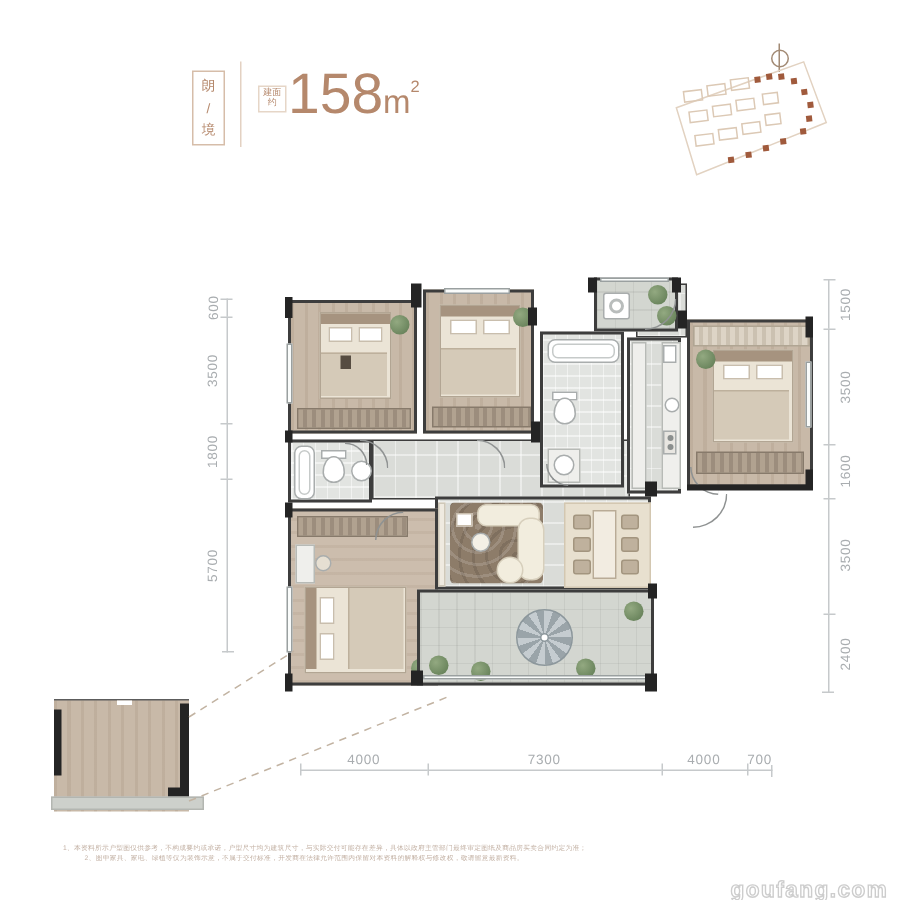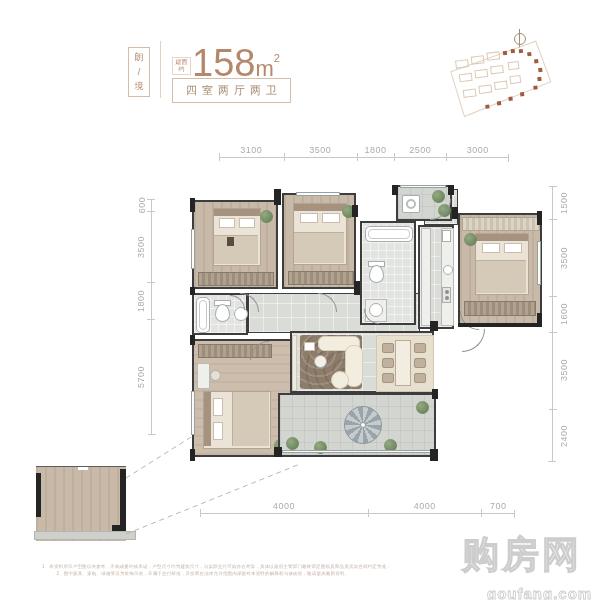--- a/index.html
+++ b/index.html
@@ -86,21 +86,20 @@
     <span>境</span>
   </div>
   <div class="abs vdiv" style="left:160px;top:41px;height:57px;"></div>
   <div class="abs areaprefix" style="left:172px;top:57px;width:13px;">
     <div>建面</div>
     <div>约</div>
   </div>
   <div class="abs" style="left:192px;top:44px;">
     <span class="areanum">158</span><span class="areaunit">m</span><span class="areasup">2</span>
   </div>
-  <div class="abs layoutbox" style="left:172px;top:78px;">四室两厅两卫</div>
 
   <div class="abs compass" style="left:514px;top:33px;"></div>
   <div class="abs" style="left:444px;top:40px;width:110px;height:76px;transform:rotate(-7deg);">
     <svg width="110" height="76">
       <polygon points="8,26 96,6 106,48 16,72" fill="none" stroke="#e2d2c1" stroke-width="1"></polygon>
       <g fill="none" stroke="#dcc9b5" stroke-width="1">
         <rect x="14" y="16" width="12" height="7"></rect>
           <rect x="30" y="14" width="12" height="7"></rect>
           <rect x="46" y="12" width="12" height="7"></rect>
         <rect x="16" y="30" width="12" height="7"></rect>
@@ -122,40 +121,26 @@
         <rect x="93" y="42" width="4" height="4"></rect>
           <rect x="88" y="50" width="4" height="4"></rect>
         <rect x="74" y="55" width="4" height="4"></rect>
           <rect x="62" y="58" width="4" height="4"></rect>
           <rect x="50" y="61" width="4" height="4"></rect>
           <rect x="38" y="63" width="4" height="4"></rect>
       </g>
     </svg>
   </div>
 
-  <div id="dims-top" class="dims h" style="left:219px;top:143px;width:290px;">
-      <div class="dseg" style="flex-grow: 3100;">
-        <span class="dlab">3100</span>
-      </div>
-      <div class="dseg" style="flex-grow: 3500;">
-        <span class="dlab">3500</span>
-      </div>
-      <div class="dseg" style="flex-grow: 1800;">
-        <span class="dlab">1800</span>
-      </div>
-      <div class="dseg" style="flex-grow: 2500;">
-        <span class="dlab">2500</span>
-      </div>
-      <div class="dseg" style="flex-grow: 3000;">
-        <span class="dlab">3000</span>
-      </div>
-    </div>
   <div id="dims-bottom" class="dims h" style="left:200px;top:499px;width:315px;">
       <div class="dseg" style="flex-grow: 4000;">
         <span class="dlab">4000</span>
+      </div>
+      <div class="dseg" style="flex-grow: 7300;">
+        <span class="dlab">7300</span>
       </div>
       <div class="dseg" style="flex-grow: 2700;">
         <span class="dlab">4000</span>
       </div>
       <div class="dseg" style="flex-grow: 800;">
         <span class="dlab">700</span>
       </div>
     </div>
   <div id="dims-left" class="dims v dims-left" style="left:136px;top:199px;height:236px;">
       <div class="dseg" style="flex-grow: 600;">
@@ -344,21 +329,20 @@
     <div class="blk" style="left:76px;top:58px;width:14px;height:10px;"></div>
     <div style="position:absolute;left:-2px;top:64px;width:102px;height:9px;background:#cdd0cb;border:1px solid #b3b6b1;box-sizing:border-box;"></div>
     <div style="position:absolute;left:42px;top:0;width:10px;height:3px;background:#fff;"></div>
   </div>
 
   <svg class="abs" style="left:0;top:0;" width="600" height="600">
     <line x1="126" y1="478" x2="196" y2="434" stroke="#c2b3a2" stroke-width="1" stroke-dasharray="5,4"></line>
     <line x1="126" y1="534" x2="300" y2="464" stroke="#c2b3a2" stroke-width="1" stroke-dasharray="5,4"></line>
   </svg>
 
-  <div class="abs wm-cn" style="left:462px;top:530px;">购房网</div>
   <div class="abs wm-en" style="left:487px;top:585px;">goufang.com</div>
 
   <div class="abs" style="left:42px;top:563px;width:516px;">
     <div class="fineline">1、本资料所示户型图仅供参考，不构成要约或承诺，户型尺寸均为建筑尺寸，与实际交付可能存在差异，具体以政府主管部门最终审定图纸及商品房买卖合同约定为准；</div>
     <div class="fineline" style="padding-left:16px;">2、图中家具、家电、绿植等仅为装饰示意，不属于交付标准，开发商在法律允许范围内保留对本资料的解释权与修改权，敬请留意最新资料。</div>
   </div>
 
 </div>
 
 </body></html>

